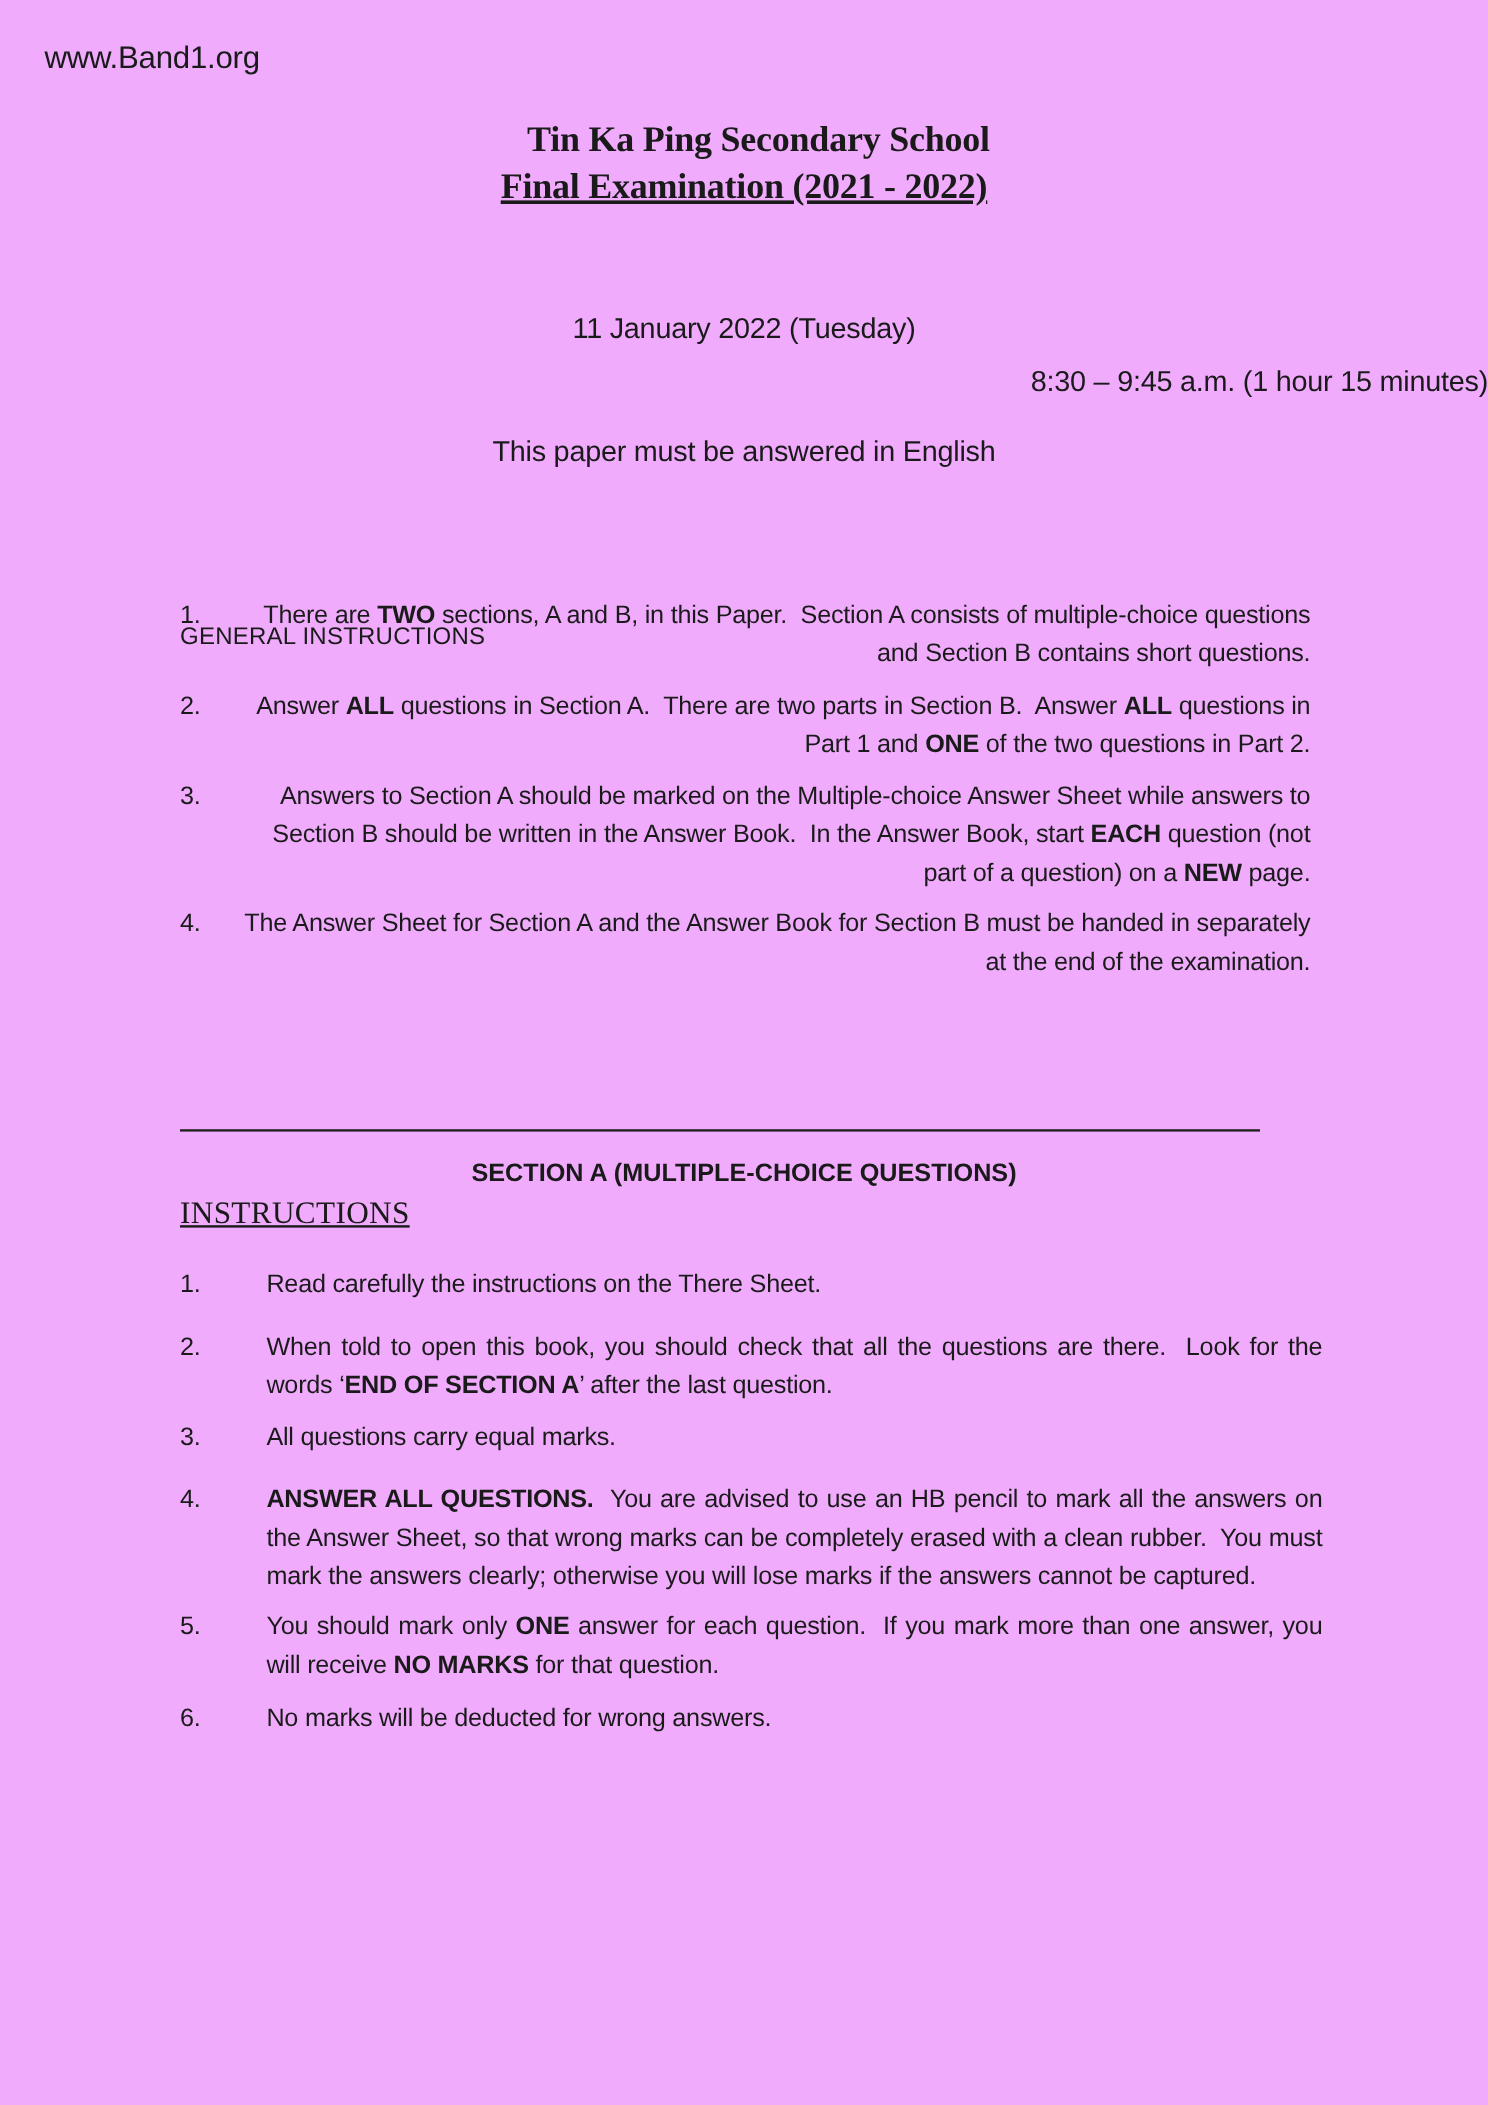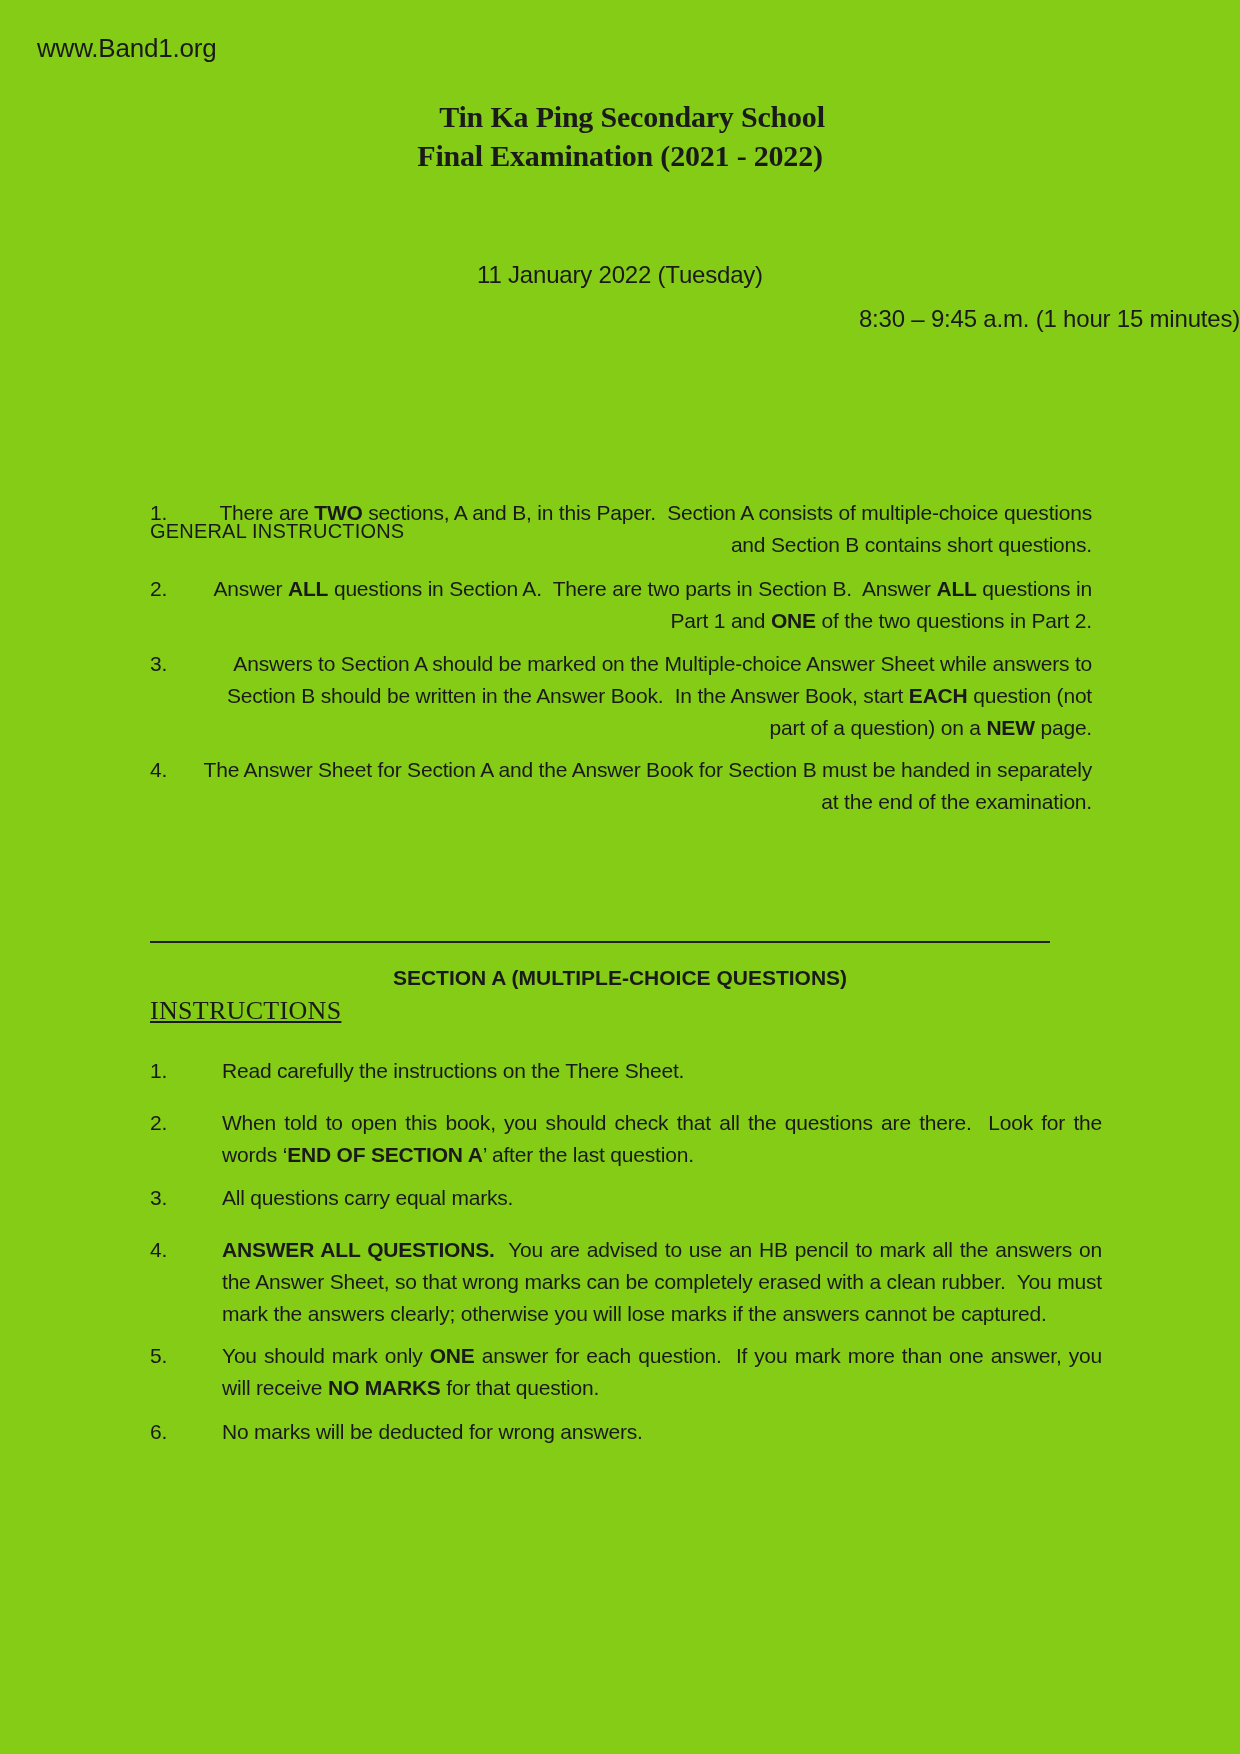--- a/index.html
+++ b/index.html
@@ -1,38 +1,38 @@
 <!DOCTYPE html>
 <html><head>
 <meta charset="utf-8">
 <style>
   html, body { margin: 0; padding: 0; background: #e8e8e8; }
   .page {
     position: relative;
     width: 1240px;
     height: 1754px;
     margin: 0 auto;
-    background: #84cc16;
+    background: #f0abfc;
     color: #1a1a1a;
     font-family: "Liberation Sans", "DejaVu Sans", sans-serif;
     letter-spacing: -0.2px;
     overflow: hidden;
   }
   .abs { position: absolute; }
   .centered { left: 0; width: 1240px; text-align: center; }
 
   .watermark { left: 37px; top: 33px; font-size: 26px; }
 
   .title-serif {
     font-family: "Liberation Serif", "DejaVu Serif", serif;
     font-weight: bold;
     font-size: 30px;
   }
   .school-title { top: 100px; padding-left: 12px; }
-  .exam-title   { top: 139px; }
+  .exam-title   { top: 139px; text-decoration: underline; }
 
   .paper-title { top: 195px; font-size: 27px; font-weight: bold; }
   .date-line   { top: 261px; font-size: 24px; }
   .time-line   { top: 305px; font-size: 24px; text-align: right; }
   .lang-line   { top: 363px; font-size: 24px; }
 
   .gen-heading { left: 150px; top: 484px; font-size: 20px; letter-spacing: 0.2px; margin-top: 36px; }
 
   .list-item { display: flex; font-size: 21px; line-height: 32px; }
   .list-item .num  { flex: 0 0 48px; }
@@ -73,20 +73,21 @@
 <body>
 
 <div class="page">
 
   <div class="abs watermark">www.Band1.org</div>
 
   <div class="abs centered title-serif school-title">Tin Ka Ping Secondary School</div>
   <div class="abs centered title-serif exam-title">Final Examination (2021 - 2022)</div>
   <div class="abs centered date-line">11 January 2022 (Tuesday)</div>
   <div class="abs centered time-line">8:30 – 9:45 a.m. (1 hour 15 minutes)</div>
+  <div class="abs centered lang-line">This paper must be answered in English</div>
 
   <div class="abs gen-heading">GENERAL INSTRUCTIONS</div>
 
   <div class="abs list-item g-item" id="g-item-1">
     <span class="num">1.</span>
     <span class="txt"><span>There are </span><b>TWO</b><span> sections, A and B, in this Paper.  Section A consists of multiple-choice questions and Section B contains short questions.</span></span>
   </div>
   <div class="abs list-item g-item" id="g-item-2">
     <span class="num">2.</span>
     <span class="txt"><span>Answer </span><b>ALL</b><span> questions in Section A.  There are two parts in Section B.  Answer </span><b>ALL</b><span> questions in Part 1 and </span><b>ONE</b><span> of the two questions in Part 2.</span></span>

